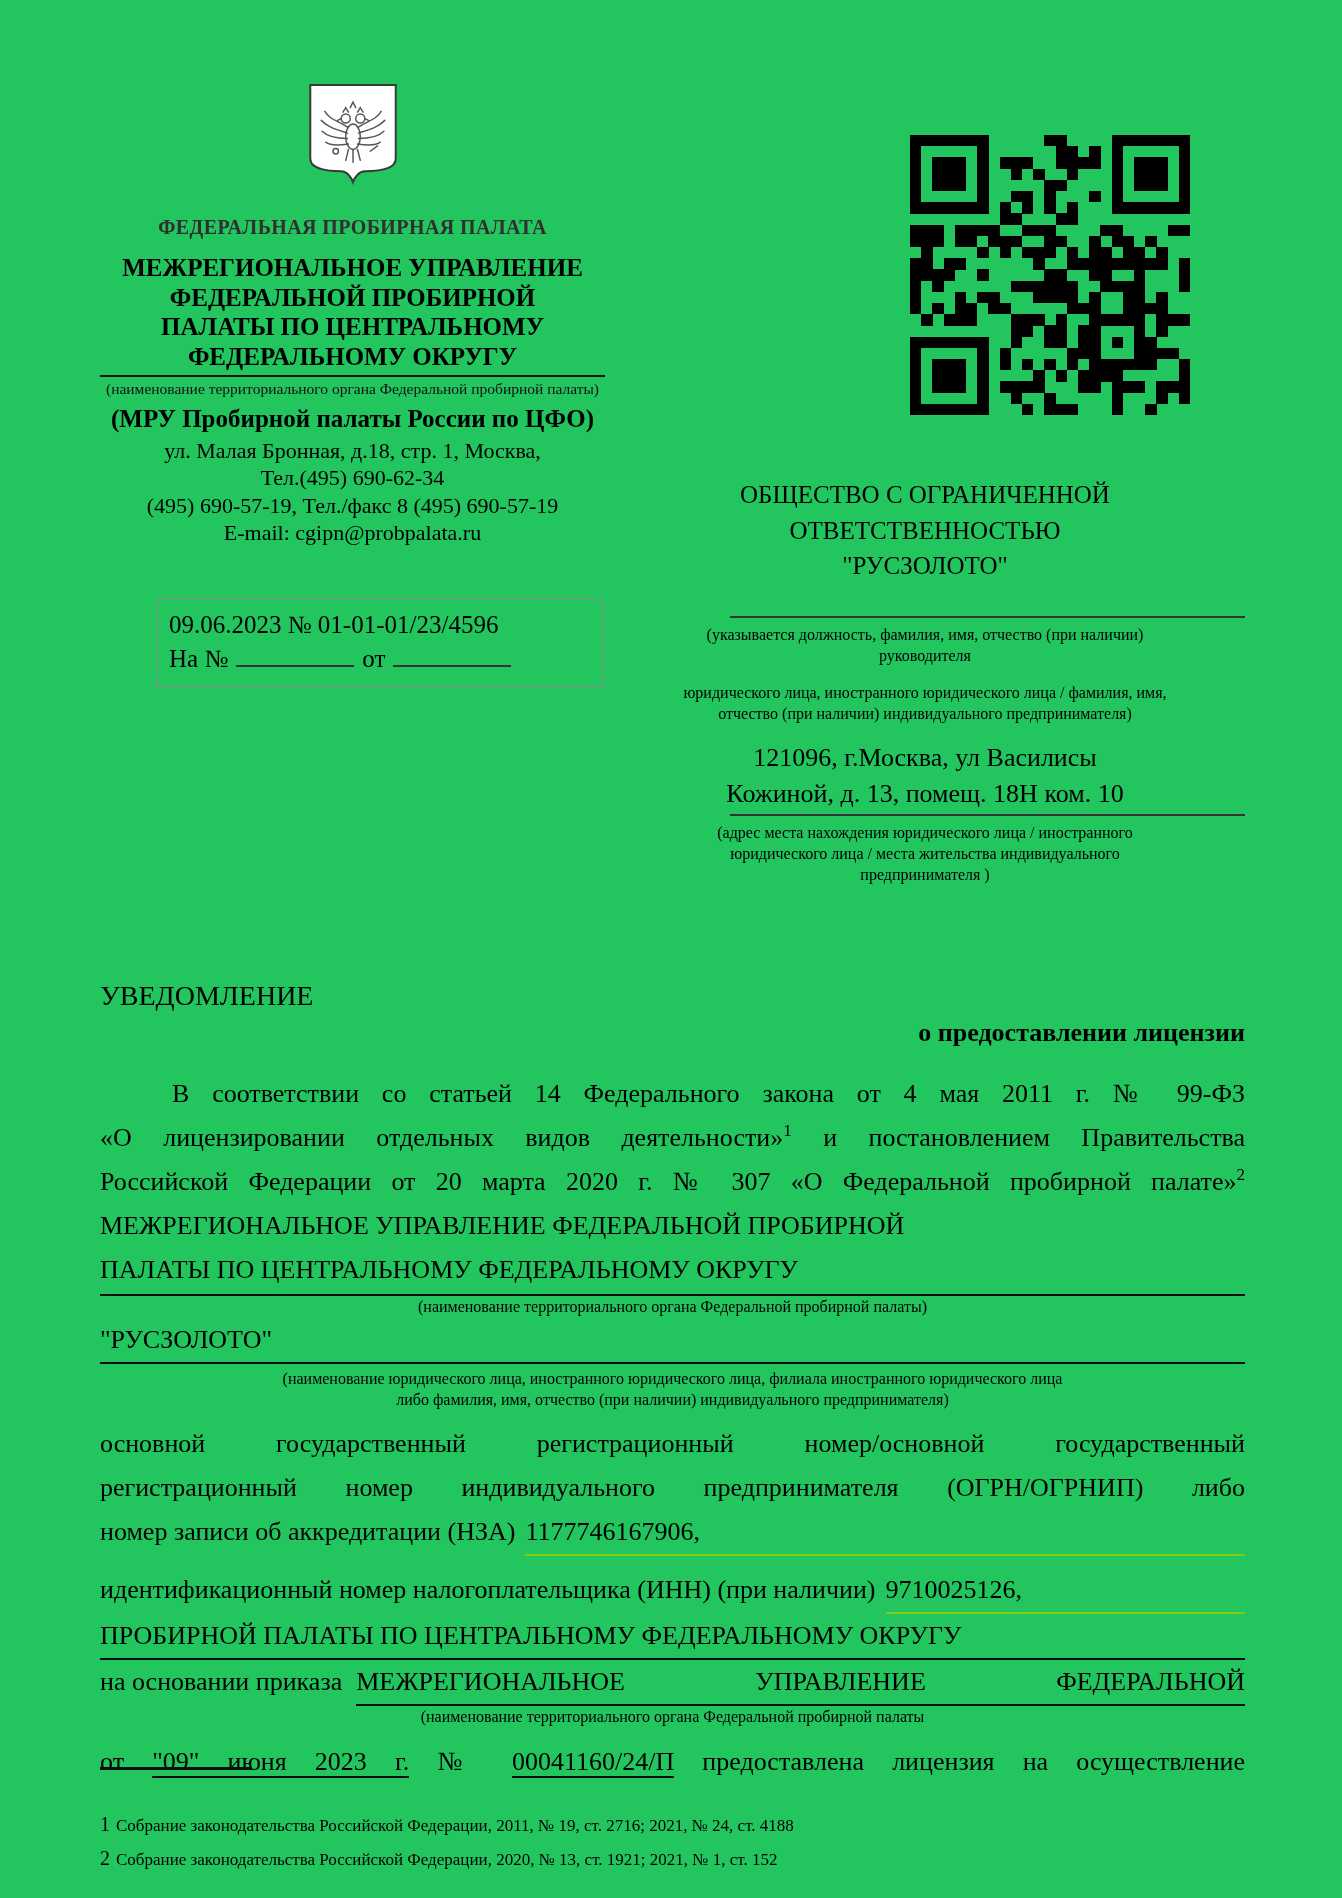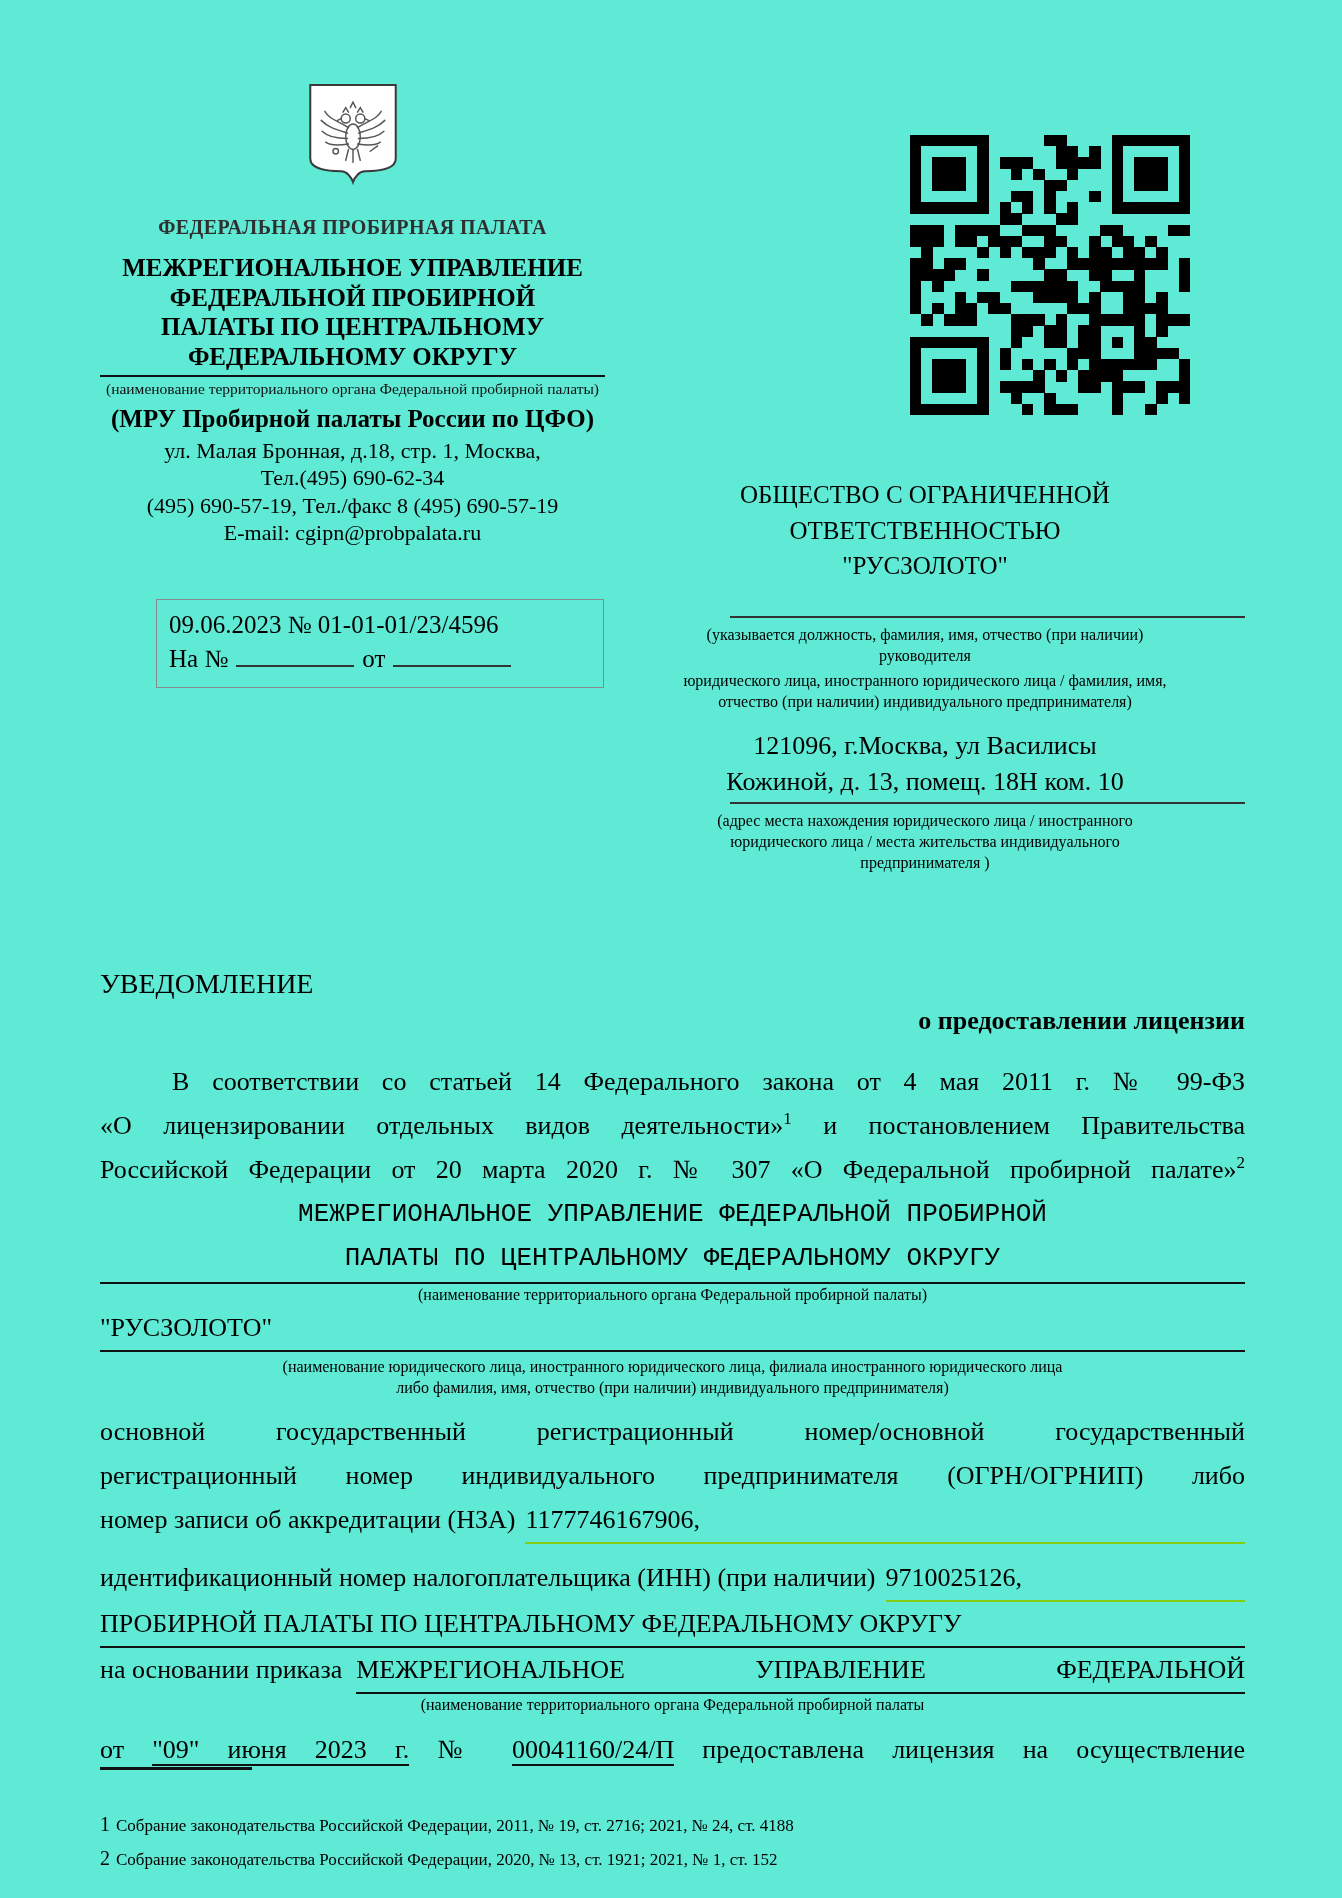--- a/index.html
+++ b/index.html
@@ -1,19 +1,19 @@
 <!DOCTYPE html>
 <html><head>
 <meta charset="utf-8">
 <style>
   * { box-sizing: border-box; }
   html,body { margin:0; padding:0; background:#e9e9e9; }
   .page {
     position:relative; width:1342px; height:1898px; margin:0 auto;
-    background:#5eead4; color:#000;
+    background:#22c55e; color:#000;
     font-family:"Liberation Serif", serif;
     overflow:hidden;
   }
   .content { padding:78px 97px 0 100px; }
 
   
   .header { display:flex; width:1145px; }
   .col-left  { width:505px; text-align:center; }
   .col-right { width:640px; text-align:center; }
 
@@ -30,34 +30,34 @@
   .refbox {
     margin:52px 0 0 56px; width:448px; border:1px solid #8a8a8a;
     padding:8px 12px 10px 12px; text-align:left; font-size:25px; line-height:1.38;
   }
   .blank-u { display:inline-block; width:118px; border-bottom:2px solid #333; height:.85em; margin:0 8px; }
 
   .qr { width:280px; height:280px; margin:57px 55px 0 auto; display:block; }
   .company { font-size:25px; line-height:1.42; margin-top:62px; white-space:pre-line; }
   .rule-right { border-bottom:2px solid #333; margin:32px 0 6px 125px; }
   .fineprint { font-size:16px; line-height:1.32; white-space:pre-line; }
-  .fineprint + .fineprint { margin-top:4px; }
+  .fineprint + .fineprint { margin-top:16px; }
   .r-address { font-size:26px; line-height:1.38; margin-top:16px; white-space:pre-line; }
   .rule-right2 { border-bottom:2px solid #333; margin:2px 0 6px 125px; }
 
   
   .doc-title { text-align:left; font-weight:normal; font-size:28px; margin-top:94px; line-height:1.2; }
   .doc-sub   { text-align:right; font-weight:bold; font-size:26px; line-height:1.2; margin-top:4px; }
 
   .body-text { font-size:26px; line-height:44px; margin-top:24px; }
   .jline { text-align:justify; text-align-last:justify; }
   .indent { text-indent:72px; }
   sup { font-size:17px; line-height:0; }
 
-  .org-center { text-align:center; border-bottom:2px solid #111; padding-bottom:2px;font-family:Liberation Mono, monospace; }
+  .org-center { text-align:left; border-bottom:2px solid #111; padding-bottom:2px; }
   .cap-center { text-align:center; font-size:16px; line-height:22px; }
   .cap-center.two { white-space:pre-line; line-height:21px; margin-top:4px; }
 
   .flexline { display:flex; align-items:stretch; }
   .flexline .label { white-space:nowrap; }
   .u { border-bottom:2px solid #111; }
   .ufill { flex:1; border-bottom:2px solid #84cc16; white-space:nowrap; }
   .uspread { flex:1; border-bottom:2px solid #111; text-align:justify; text-align-last:justify; margin-left:55px; }
   .uspread2 { flex:1; border-bottom:2px solid #111; text-align:justify; text-align-last:justify; margin-left:14px; }
   .fill { flex:1; border-bottom:2px solid #111; }

